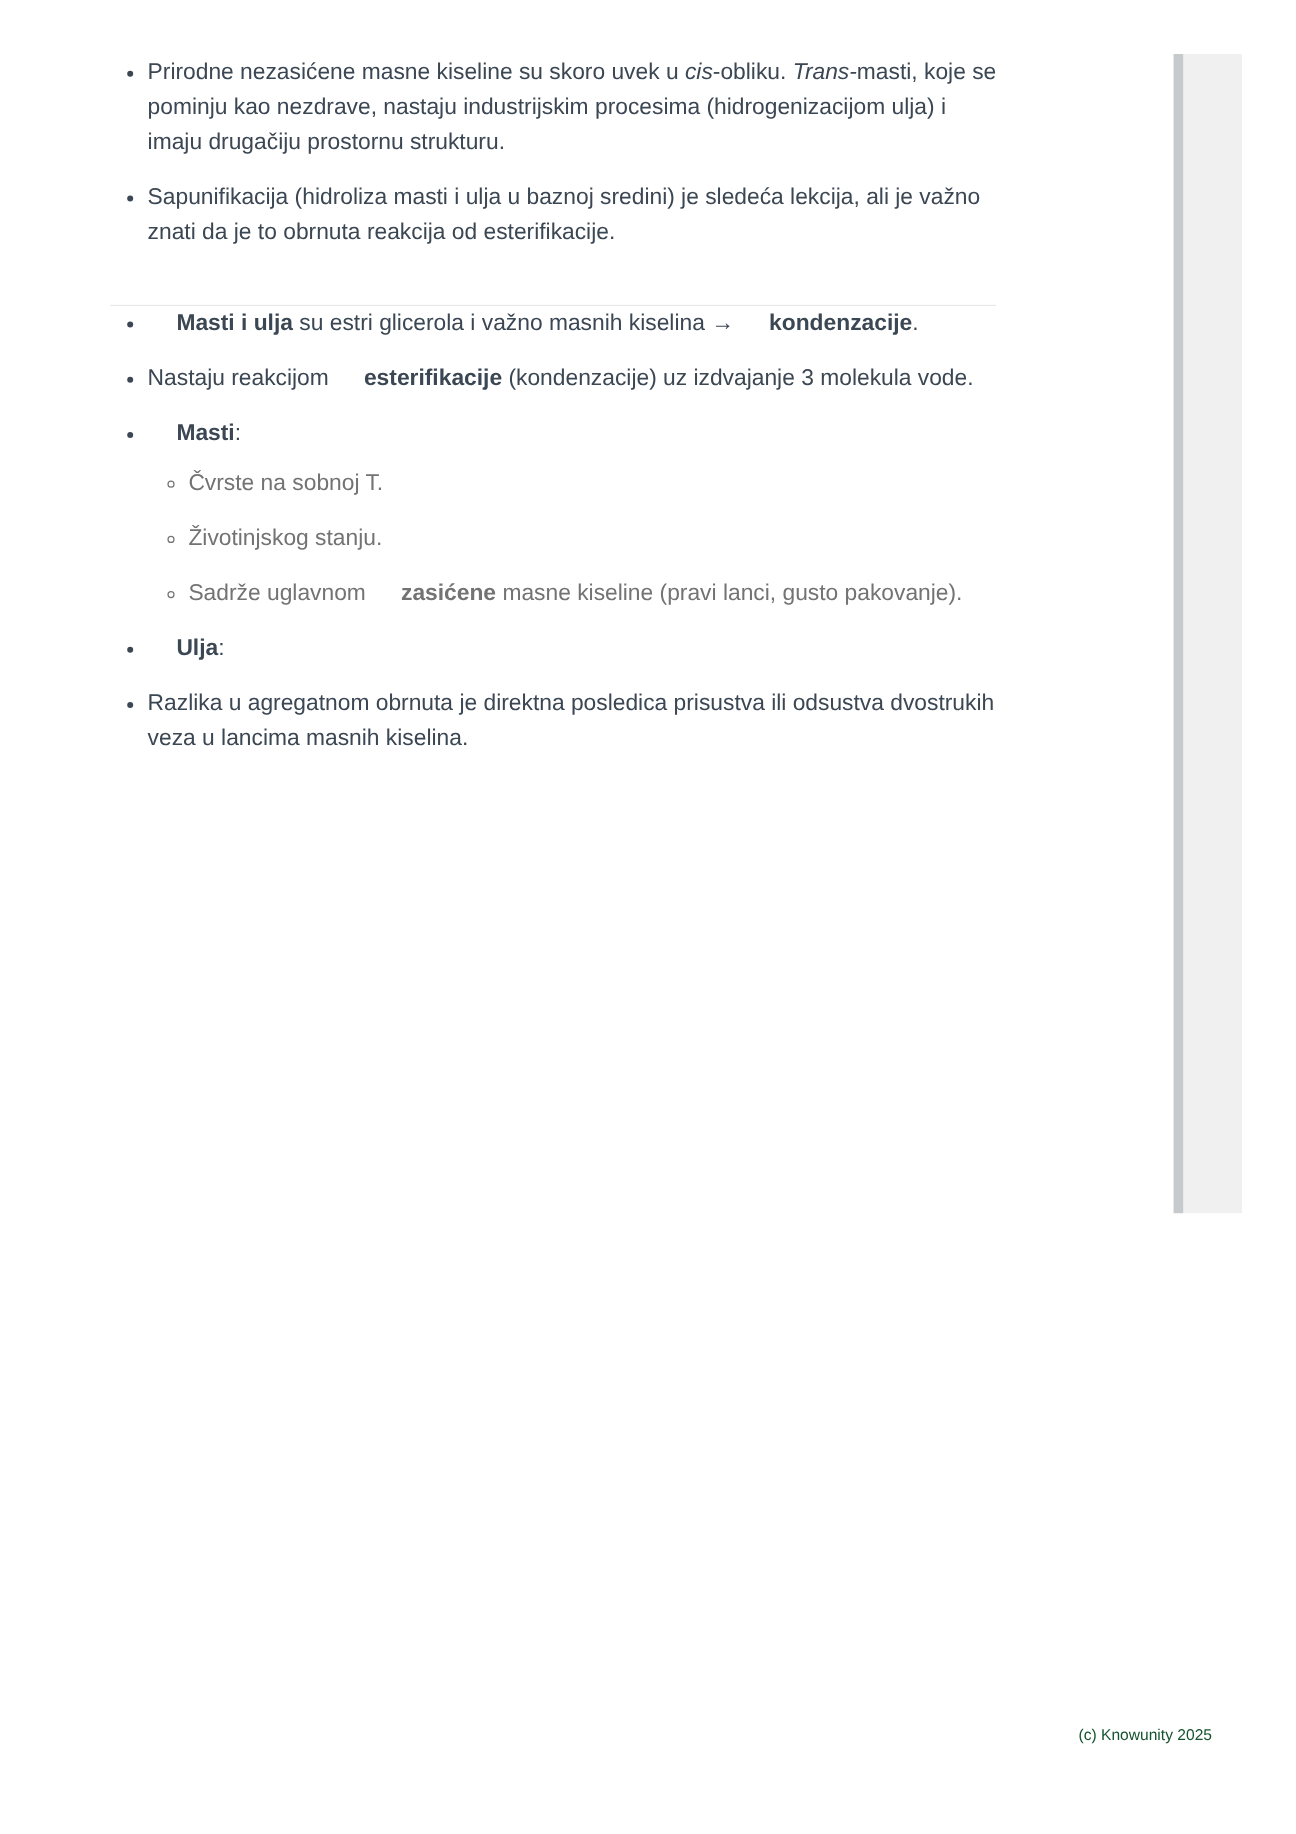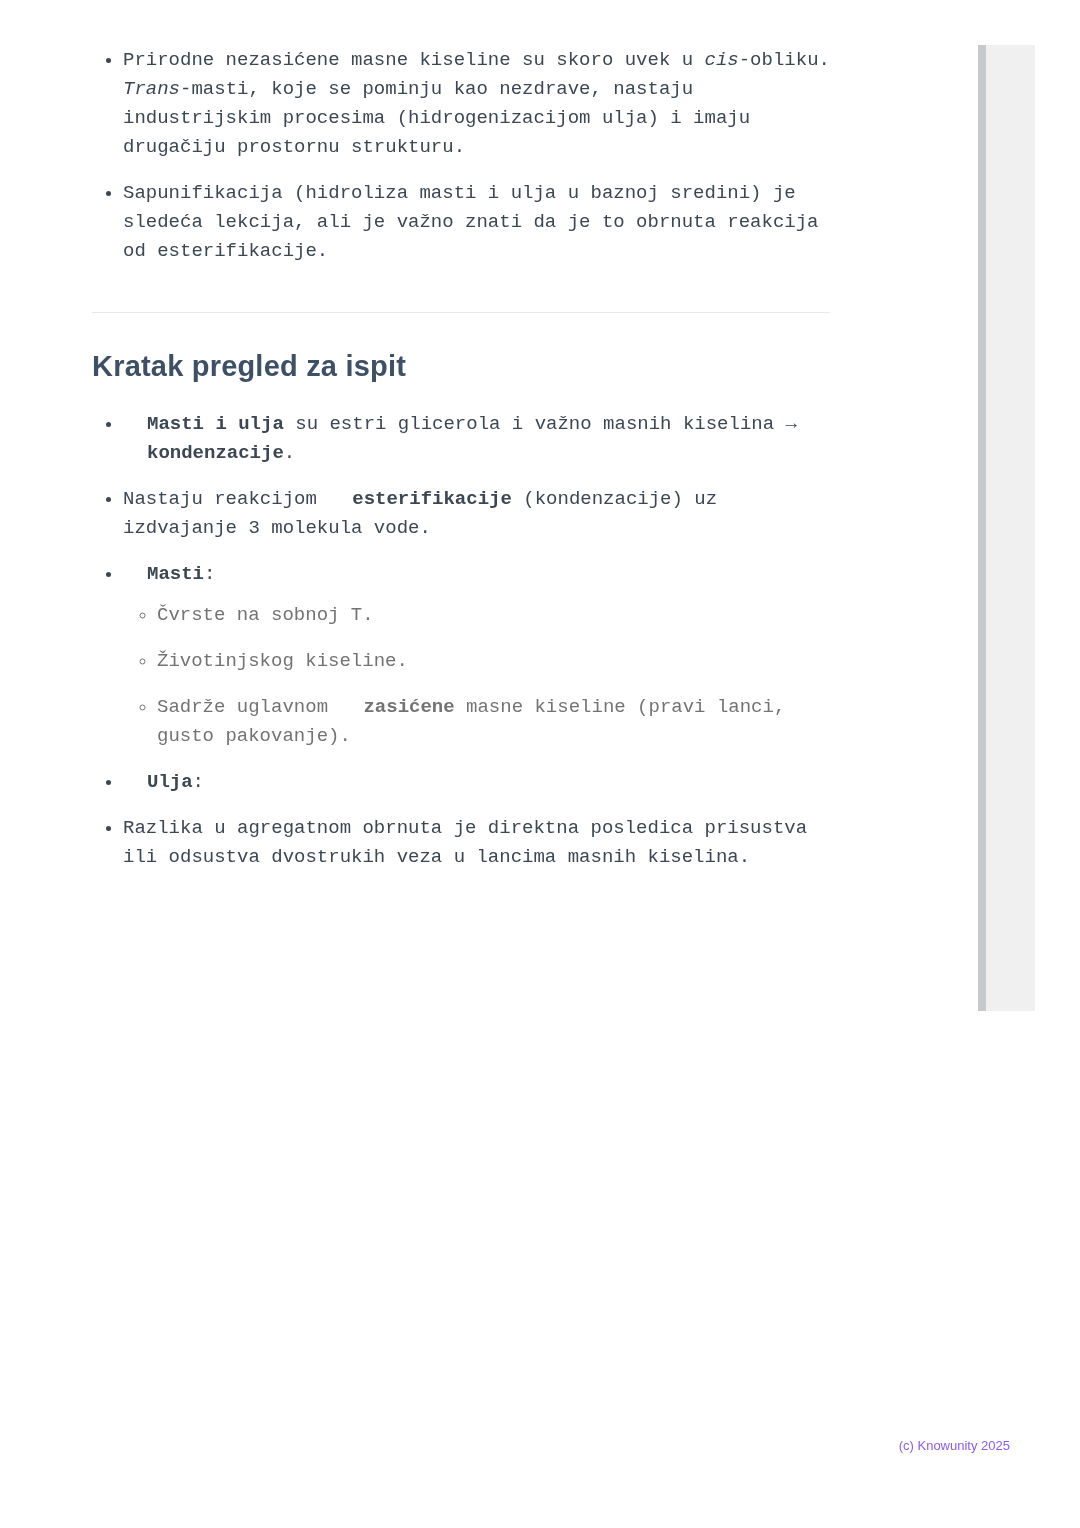--- a/index.html
+++ b/index.html
@@ -24,21 +24,20 @@
   ul.l1 {
     list-style: disc;
     margin: 0;
     padding-left: 31px;
   }
   ul.l1 > li {
     font-size: 19px;
     line-height: 29px;
     margin-bottom: 17px;
     color: #3c4754;
-    font-family: Liberation Mono, monospace;
   }
   ul.l2 {
     list-style: circle;
     margin: 12px 0 10px 0;
     padding-left: 34px;
   }
   ul.l2 > li {
     font-size: 19px;
     line-height: 29px;
     margin-bottom: 17px;
@@ -73,43 +72,42 @@
     top: 0;
     width: 8px;
     height: 100%;
     background: #c7cacd;
   }
   .footer {
     position: absolute;
     top: 1438px;
     right: 70px;
     font-size: 13px;
-    color: #8b5cf6;
+    color: #14532d;
   }
 </style>
 </head>
 <body>
 
 <div class="content">
 
   <ul class="l1">
       <li><span>Prirodne nezasićene masne kiseline su skoro uvek u </span><span class="i">cis</span><span>-obliku. </span><span class="i">Trans-</span><span>masti, koje se pominju kao nezdrave, nastaju industrijskim procesima (hidrogenizacijom ulja) i imaju drugačiju prostornu strukturu.</span></li>
       <li><span>Sapunifikacija (hidroliza masti i ulja u baznoj sredini) je sledeća lekcija, ali je važno znati da je to obrnuta reakcija od esterifikacije.</span></li>
     </ul>
 
   <hr class="divider">
 
-  <h2 class="section-heading">Kratak pregled za ispit</h2>
 
   <ul class="l1">
       <li><span class="b">Masti i ulja</span><span> su estri glicerola i važno masnih kiselina → </span><span class="b">kondenzacije</span><span>.</span></li>
       <li><span>Nastaju reakcijom </span><span class="b">esterifikacije</span><span> (kondenzacije) uz izdvajanje 3 molekula vode.</span></li>
       <li><span class="b">Masti</span><span>:</span><ul class="l2">
           <li><span>Čvrste na sobnoj T.</span></li>
-          <li><span>Životinjskog kiseline.</span></li>
+          <li><span>Životinjskog stanju.</span></li>
           <li><span>Sadrže uglavnom </span><span class="b">zasićene</span><span> masne kiseline (pravi lanci, gusto pakovanje).</span></li>
         </ul></li>
       <li><span class="b">Ulja</span><span>:</span></li>
       <li><span>Razlika u agregatnom obrnuta je direktna posledica prisustva ili odsustva dvostrukih veza u lancima masnih kiselina.</span></li>
     </ul>
 
 </div>
 
 <div class="scrollbar-track">
   <div class="scrollbar-thumb"></div>

